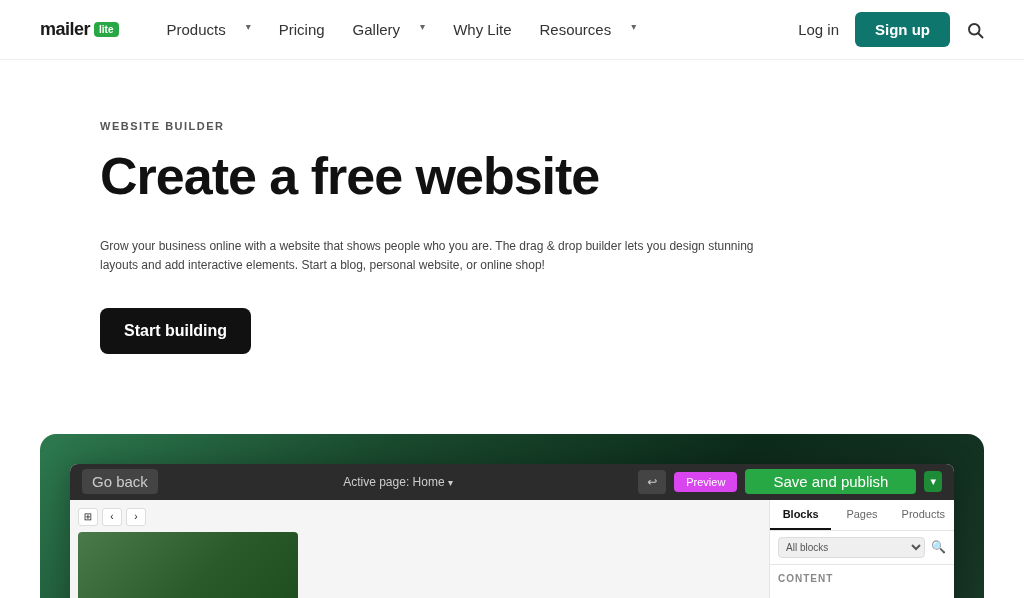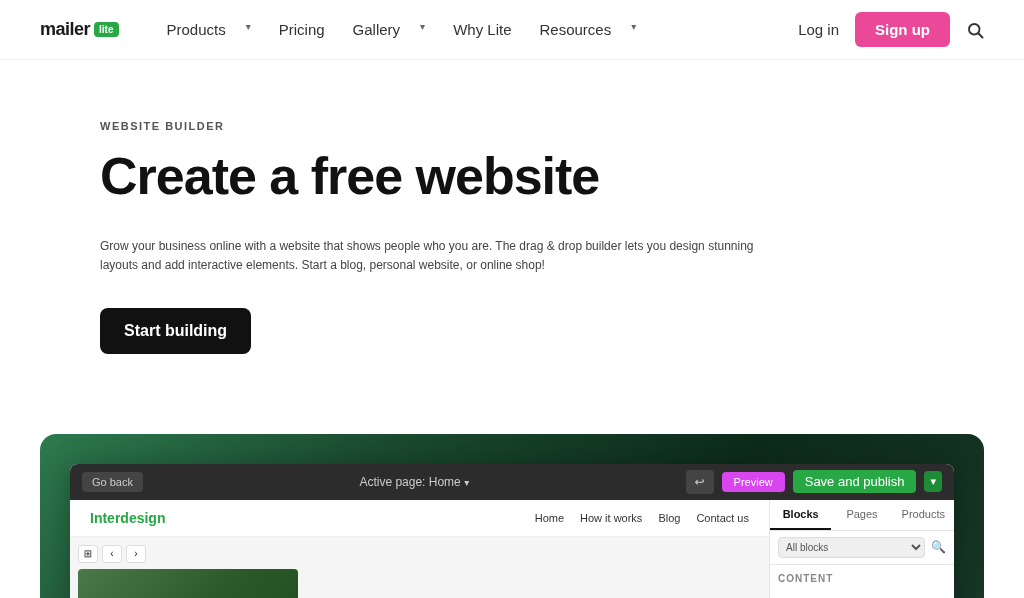--- a/index.html
+++ b/index.html
@@ -65,21 +65,21 @@
     }
     .btn-login {
       font-size: 15px;
       color: #333;
       text-decoration: none;
       background: none;
       border: none;
       cursor: pointer;
     }
     .btn-signup {
-      background: #ec4899;
+      background: #0f766e;
       color: #fff;
       border: none;
       border-radius: 6px;
       padding: 9px 20px;
       font-size: 15px;
       font-weight: 600;
       cursor: pointer;
     }
     .search-icon-btn {
       background: none;
@@ -158,21 +158,21 @@
       align-items: center;
       padding: 0 12px;
       height: 36px;
       gap: 10px;
     }
     .builder-back-btn {
       background: #444;
       color: #ccc;
       border: none;
       border-radius: 4px;
-      font-size: 11px;
+      font-size: 15px;
       padding: 4px 10px;
       cursor: pointer;
     }
     .builder-active-page {
       color: #ccc;
       font-size: 12px;
       margin: 0 auto;
     }
     .builder-actions {
       display: flex;
@@ -199,22 +199,22 @@
       border-radius: 4px;
       font-size: 11px;
       padding: 4px 12px;
       cursor: pointer;
     }
     .builder-publish-btn {
       background: #28a745;
       color: #fff;
       border: none;
       border-radius: 4px;
-      font-size: 13px;
-      padding: 4px 12px;
+      font-size: 15px;
+      padding: 4px 28px;
       cursor: pointer;
     }
     .builder-publish-arrow {
       background: #1e8c36;
       color: #fff;
       border: none;
       border-radius: 4px;
       font-size: 11px;
       padding: 4px 6px;
       cursor: pointer;
@@ -402,31 +402,20 @@
         <button class="builder-preview-btn">Preview</button>
         <button class="builder-publish-btn">Save and publish</button>
         <button class="builder-publish-arrow">▾</button>
       </div>
     </div>
 
     <div class="builder-content">
 
       <div class="builder-main">
 
-        <div class="builder-site-nav">
-          <div class="site-logo">
-            <span>Inter</span><span>design</span>
-          </div>
-          <div class="site-nav-links">
-            <span style="cursor:pointer;">Home</span>
-            <span style="cursor:pointer;">How it works</span>
-            <span style="cursor:pointer;">Blog</span>
-            <span style="cursor:pointer;">Contact us</span>
-          </div>
-        </div>
 
         <div class="builder-canvas">
           <div class="canvas-controls">
             <div class="canvas-ctrl-btn">⊞</div>
             <div class="canvas-ctrl-btn">‹</div>
             <div class="canvas-ctrl-btn">›</div>
           </div>
           <div style="position:relative; display:inline-block;">
             <div class="canvas-img-block">
               <div class="canvas-img-overlay">

